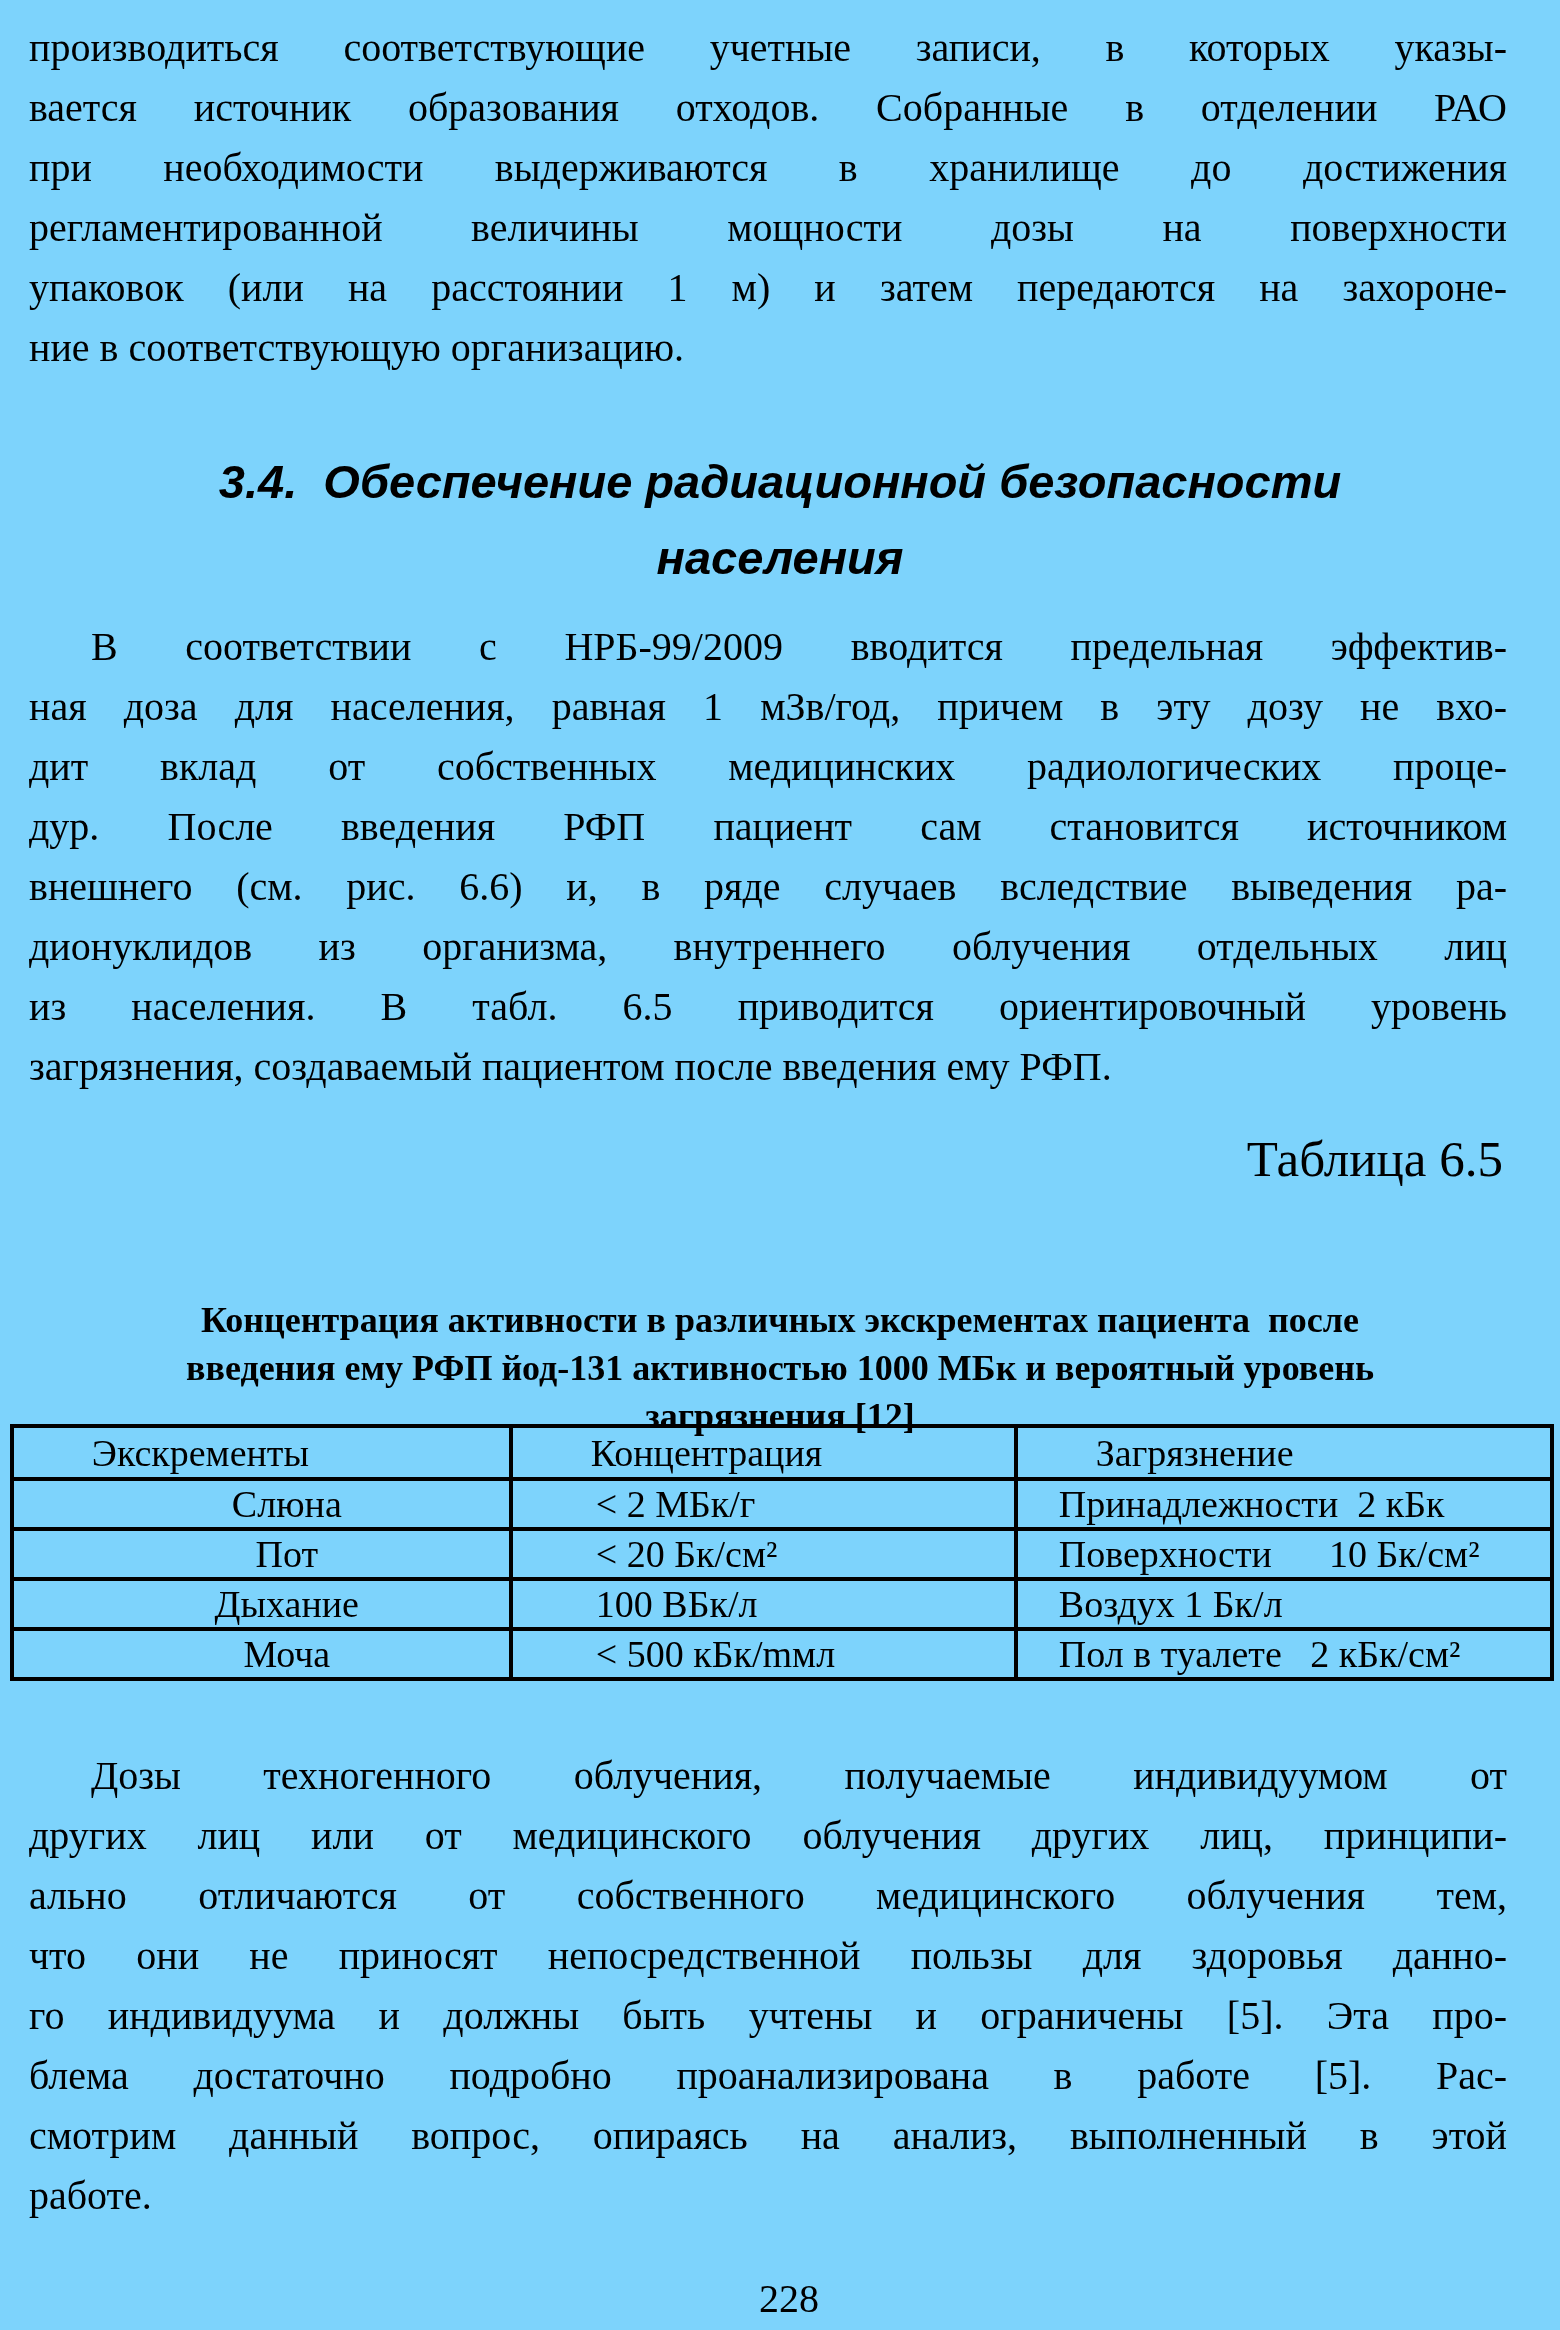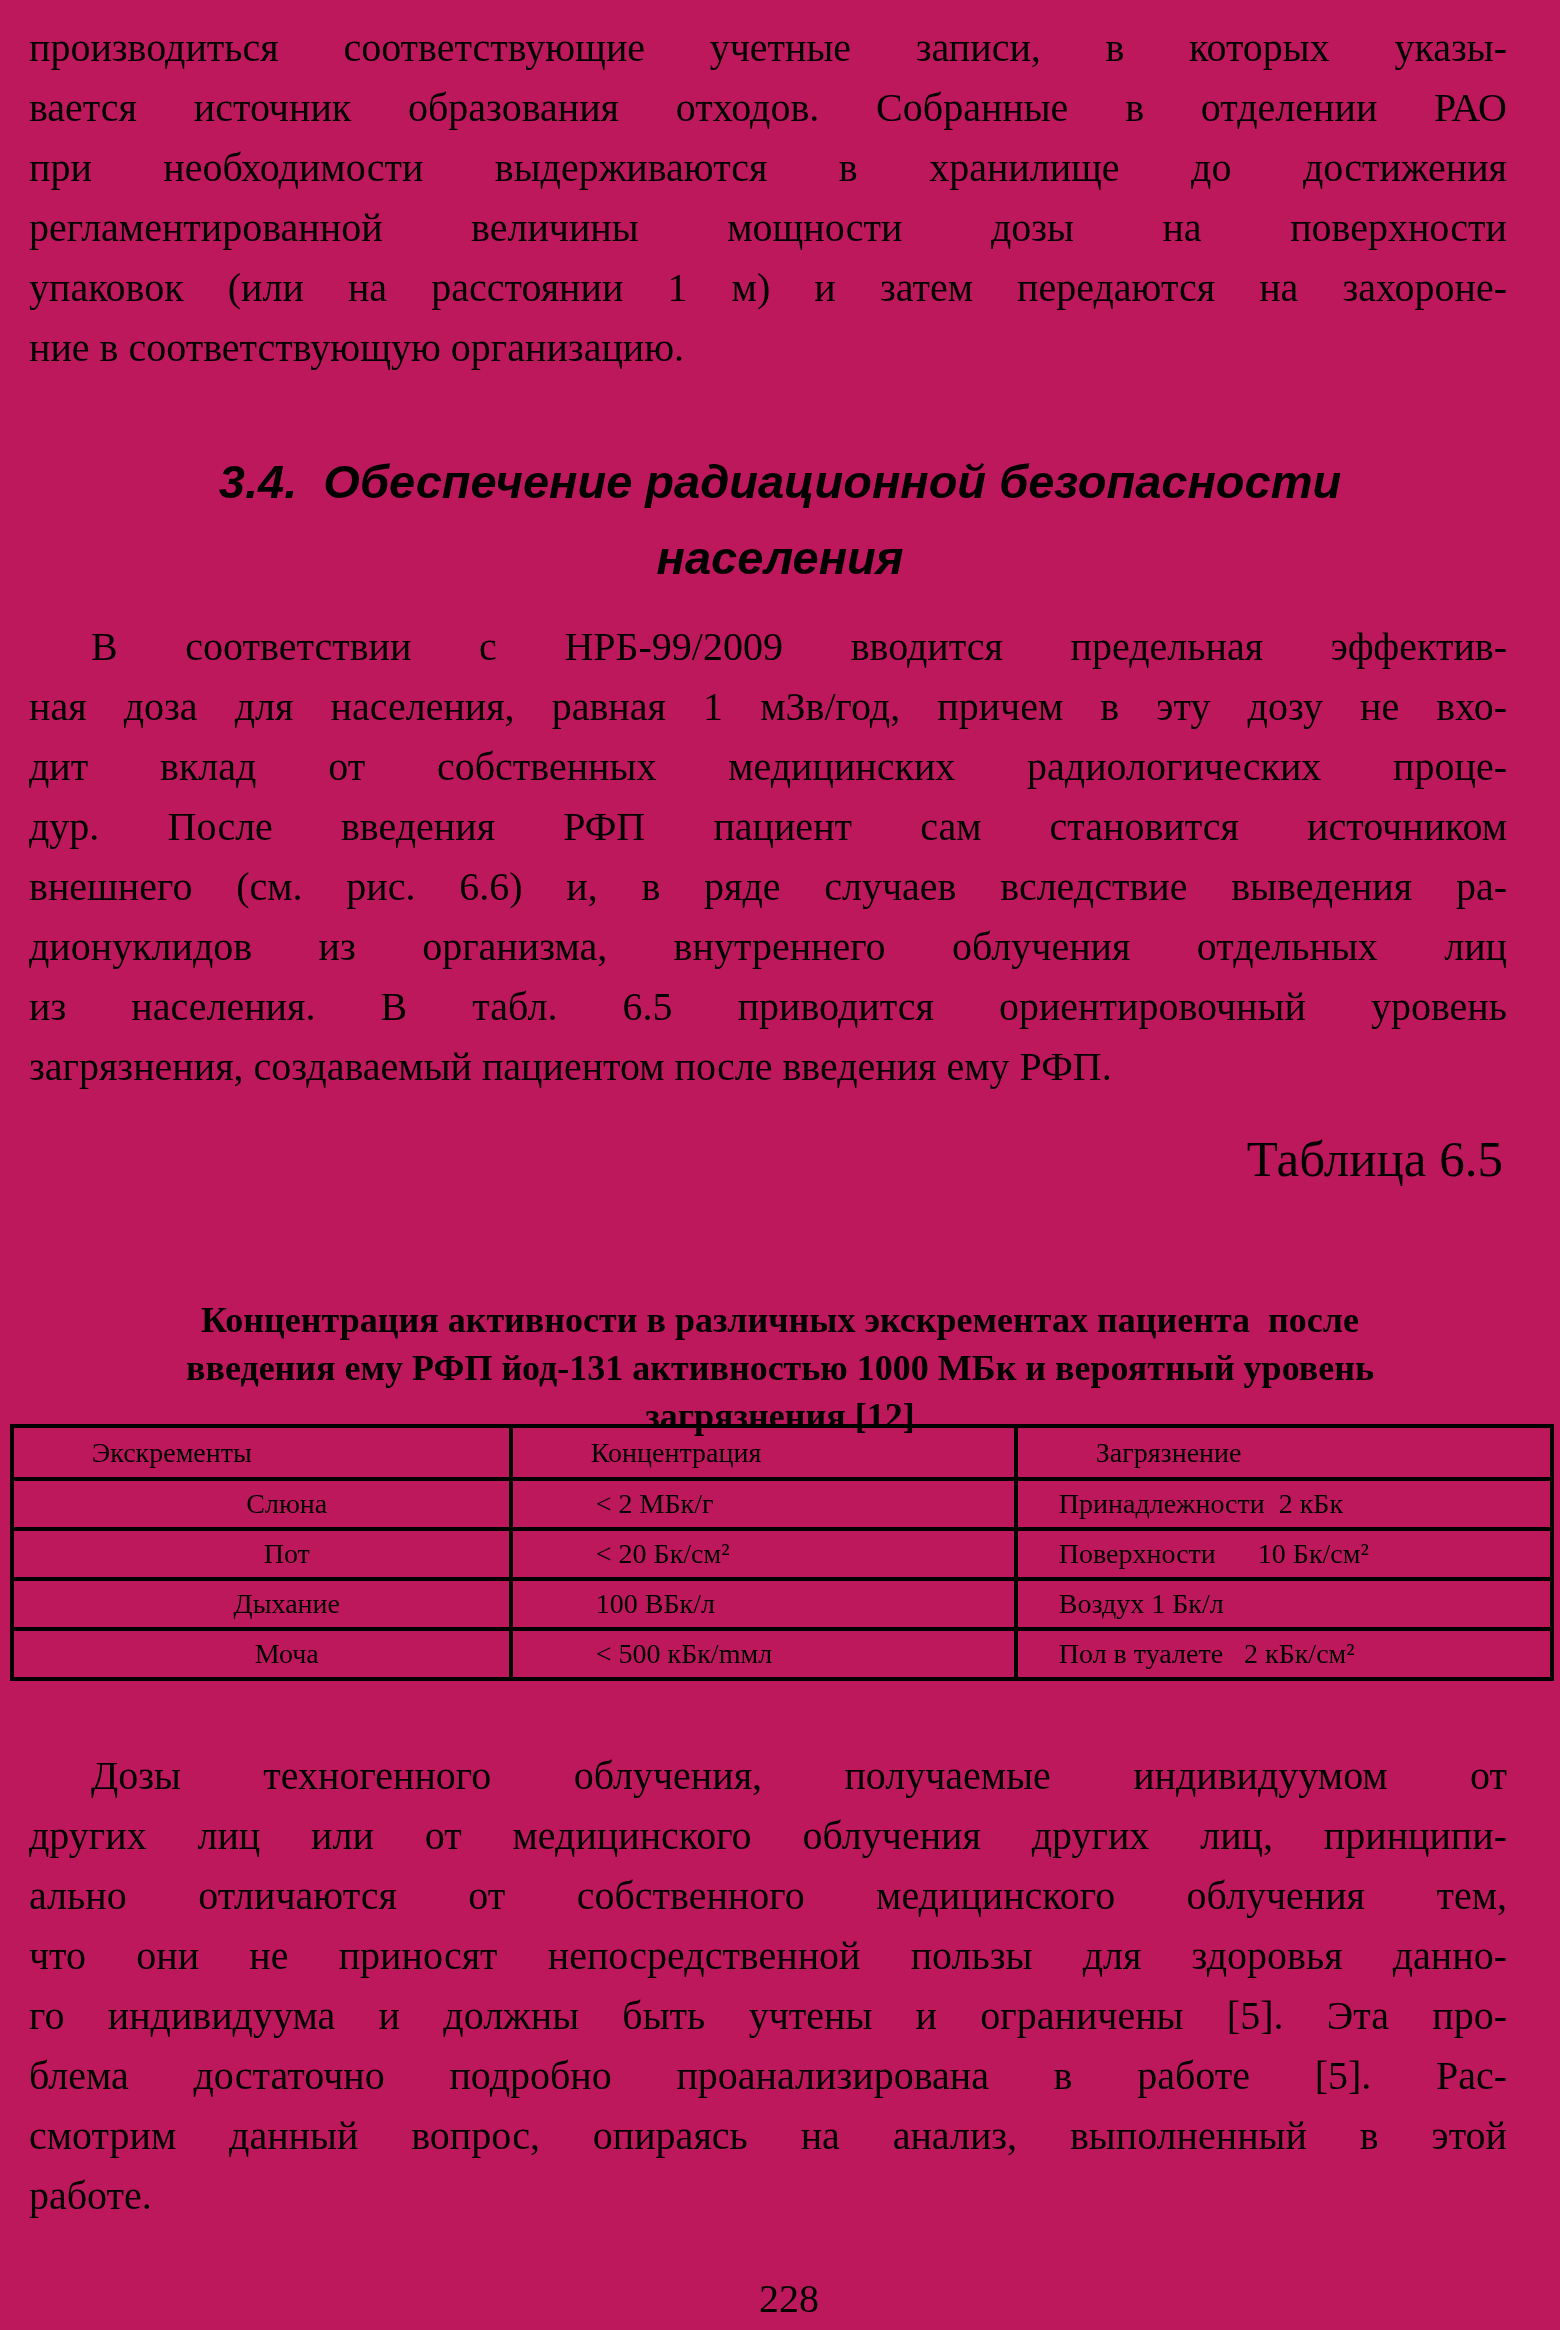--- a/index.html
+++ b/index.html
@@ -1,20 +1,20 @@
 <!DOCTYPE html>
 <html lang="ru"><head>
 <meta charset="utf-8">
 <style>
   html, body { margin: 0; padding: 0; background: #ffffff; }
   .page {
     position: relative;
     width: 1560px;
     height: 2331px;
-    background: #be185d;
+    background: #7dd3fc;
     color: #000000;
     font-family: "Liberation Serif", serif;
     overflow: hidden;
   }
   
   .para {
     position: absolute;
     left: 29px;
     width: 1478px;
     font-size: 40px;
@@ -63,21 +63,21 @@
   }
   .caption .cline { height: 48px; line-height: 48px; white-space: pre; }
 
   table.dtable {
     position: absolute;
     top: 1424px;
     left: 9.8px;
     width: 1541px;
     border-collapse: collapse;
     table-layout: fixed;
-    font-size: 28px;
+    font-size: 38px;
   }
   .dtable col.col-0 { width: 499px; }
   .dtable col.col-1 { width: 505px; }
   .dtable col.col-2 { width: 536px; }
   .dtable th, .dtable td {
     border: 4.9px solid #000000;
     height: 46px;
     padding: 0;
     vertical-align: middle;
     text-align: left;

